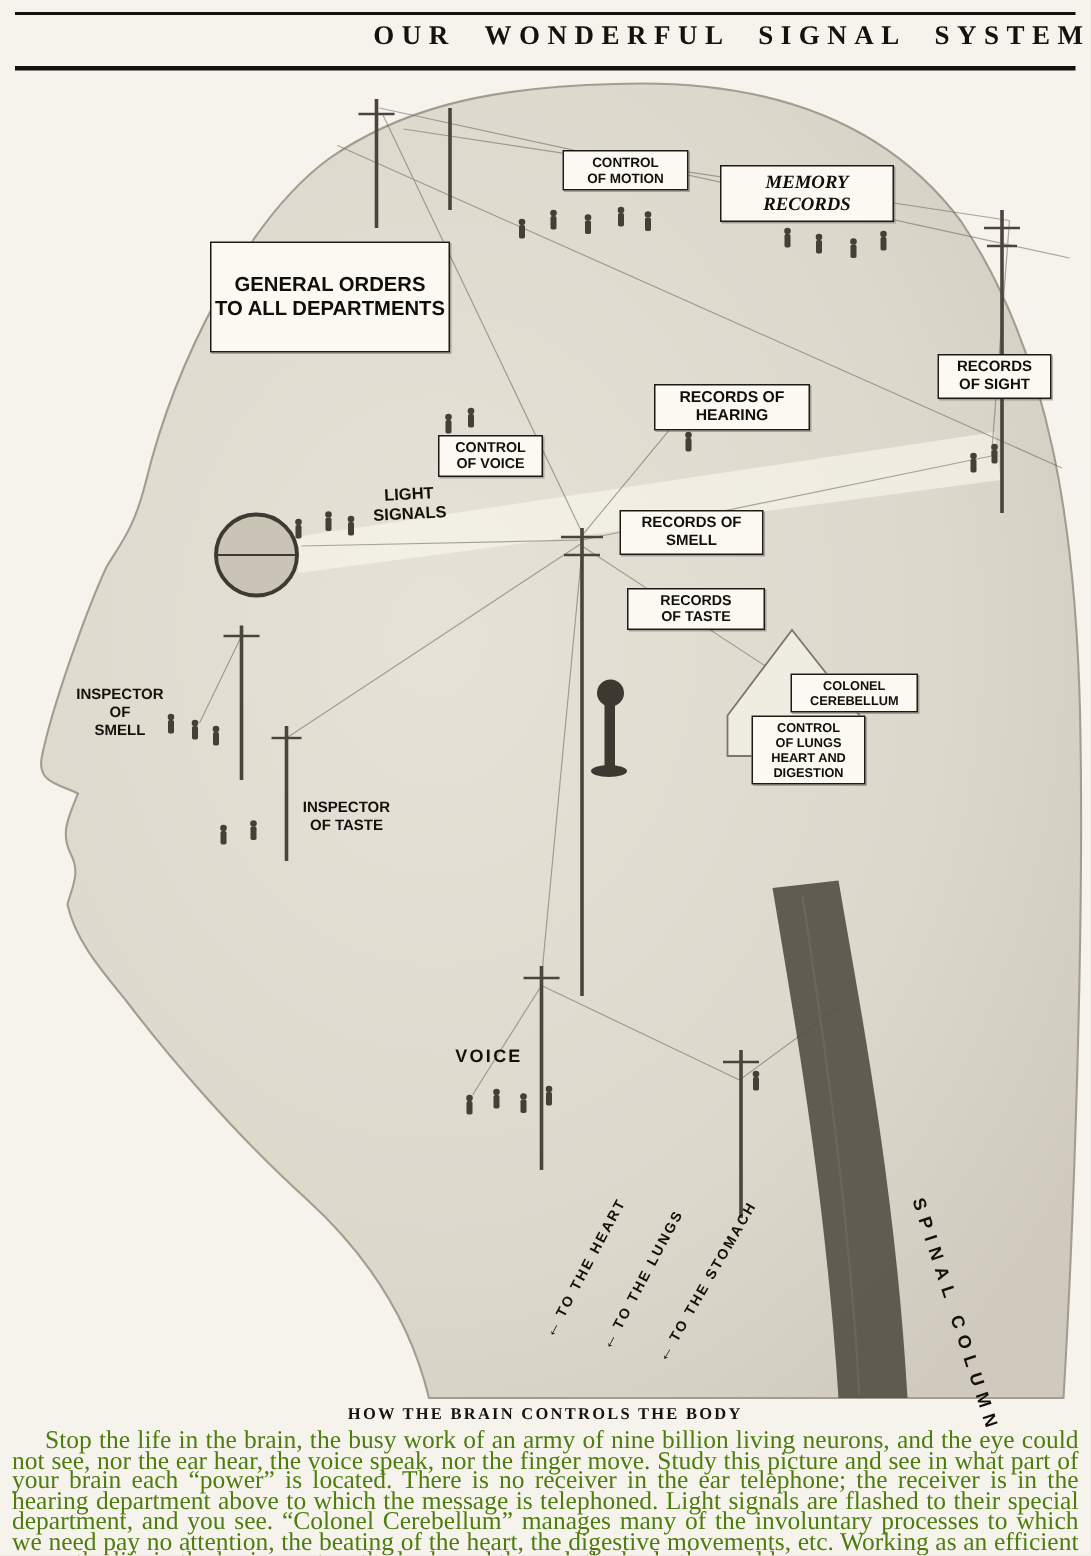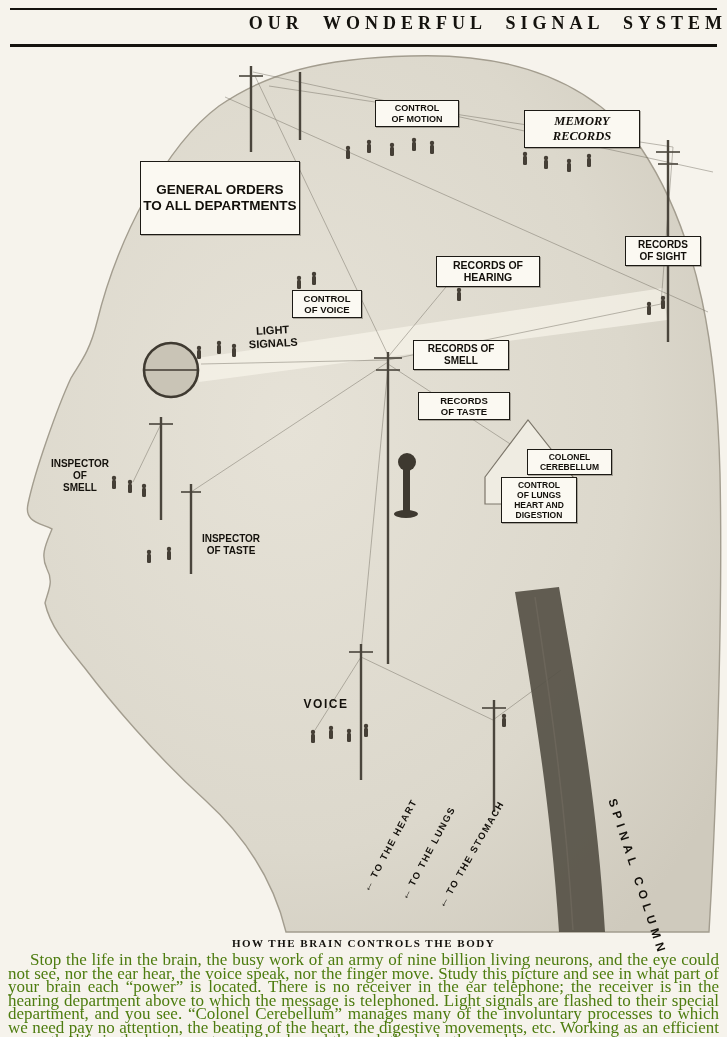--- a/index.html
+++ b/index.html
@@ -191,21 +191,21 @@
           <use href="#soldier" x="318" y="676"></use>
         <use href="#soldier" x="336" y="679"></use>
           <use href="#soldier" x="353" y="674"></use>
         <use href="#soldier" x="491" y="664"></use>
       </g>
     </svg>
 
     <div class="lbl" style="left:362px; top:48px; width:74px; font-size:9px;">CONTROL
 OF MOTION</div>
 
-    <div class="lbl serif-sign" style="left:511px; top:58px; width:110px; font-size:12.5px; padding:3px 2px;">MEMORY RECORDS</div>
+    <div class="lbl serif-sign" style="left:467px; top:58px; width:110px; font-size:12.5px; padding:3px 2px;">MEMORY RECORDS</div>
 
     <div class="lbl" style="left:127px; top:109px; width:154px; font-size:13.5px; padding:20px 2px;">GENERAL ORDERS
 TO ALL DEPARTMENTS</div>
 
     <div class="lbl" style="left:612px; top:184px; width:66px; font-size:10px;">RECORDS
 OF SIGHT</div>
 
     <div class="lbl" style="left:423px; top:204px; width:94px; font-size:10.5px;">RECORDS OF
 HEARING</div>
 

